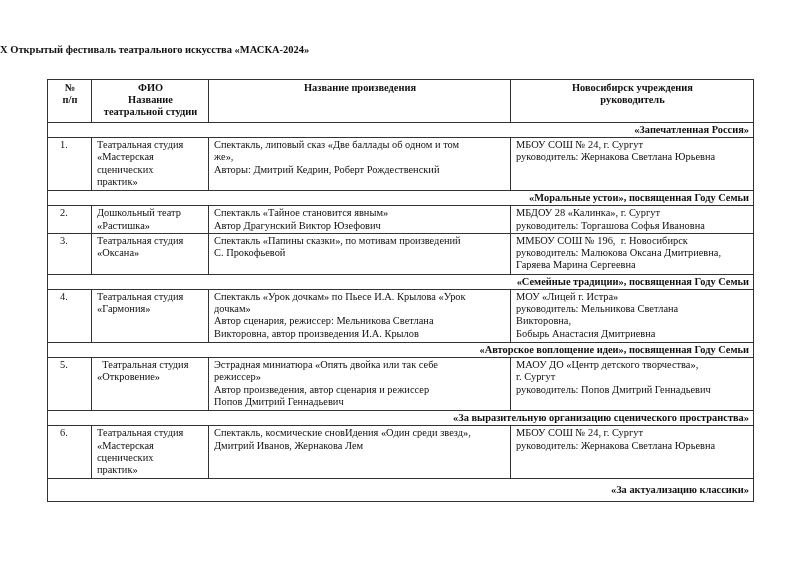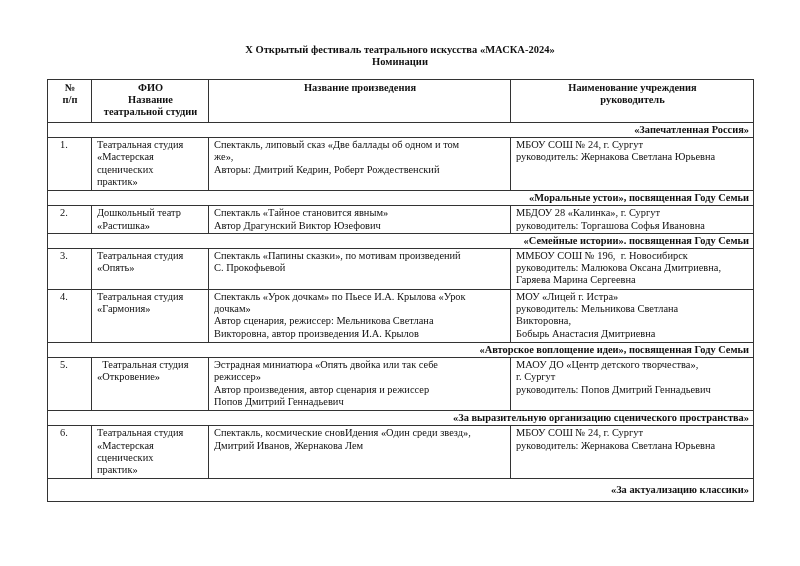--- a/index.html
+++ b/index.html
@@ -13,21 +13,21 @@
       position: relative;
       overflow: hidden;
       font-family: "Liberation Serif", "DejaVu Serif", serif;
       color: #111111;
     }
     .title-block {
       position: absolute;
       top: 44px;
       left: 0;
       width: 800px;
-      text-align: center;
+      text-align: left;
       font-weight: bold;
       font-size: 10.5px;
       line-height: 12px;
     }
     table.nominations {
       position: absolute;
       top: 79px;
       left: 47px;
       width: 706px;
       border-collapse: collapse;
@@ -70,21 +70,20 @@
     tr.row-4 td { height: 50px; }
     tr.row-5 td { height: 50px; }
     tr.row-6 td { height: 50px; }
     tr.head-row th { height: 39px; }
   </style>
 </head>
 <body>
 
 <div class="title-block">
   <div>X Открытый фестиваль театрального искусства «МАСКА-2024»</div>
-  <div>Номинации</div>
 </div>
 
 <table class="nominations">
   <colgroup>
     <col class="c-num">
       <col class="c-studio">
       <col class="c-work">
       <col class="c-org">
   </colgroup>
   <thead>
@@ -95,21 +94,21 @@
       </th>
       <th>
         <span class="line">ФИО</span>
         <span class="line">Название</span>
         <span class="line">театральной студии</span>
       </th>
       <th>
         <span class="line">Название произведения</span>
       </th>
       <th>
-        <span class="line">Наименование учреждения</span>
+        <span class="line">Новосибирск учреждения</span>
         <span class="line">руководитель</span>
       </th>
     </tr>
   </thead>
   <tbody>
 
     <tr>
       <td colspan="4" class="section">«Запечатленная Россия»</td>
     </tr>
     <tr class="row-1">
@@ -143,40 +142,40 @@
       <td>
         <span class="line">Спектакль «Тайное становится явным»</span>
         <span class="line">Автор Драгунский Виктор Юзефович</span>
       </td>
       <td>
         <span class="line">МБДОУ 28 «Калинка», г. Сургут</span>
         <span class="line">руководитель: Торгашова Софья Ивановна</span>
       </td>
     </tr>
 
-    <tr>
-      <td colspan="4" class="section">«Семейные истории». посвященная Году Семьи</td>
-    </tr>
     <tr class="row-3">
       <td class="num">3.</td>
       <td>
         <span class="line">Театральная студия</span>
-        <span class="line">«Опять»</span>
+        <span class="line">«Оксана»</span>
       </td>
       <td>
         <span class="line">Спектакль «Папины сказки», по мотивам произведений</span>
         <span class="line">С. Прокофьевой</span>
       </td>
       <td>
         <span class="line">ММБОУ СОШ № 196,  г. Новосибирск</span>
         <span class="line">руководитель: Малюкова Оксана Дмитриевна,</span>
         <span class="line">Гаряева Марина Сергеевна</span>
       </td>
     </tr>
 
+    <tr>
+      <td colspan="4" class="section">«Семейные традиции», посвященная Году Семьи</td>
+    </tr>
     <tr class="row-4">
       <td class="num">4.</td>
       <td>
         <span class="line">Театральная студия</span>
         <span class="line">«Гармония»</span>
       </td>
       <td>
         <span class="line">Спектакль «Урок дочкам» по Пьесе И.А. Крылова «Урок</span>
         <span class="line">дочкам»</span>
         <span class="line">Автор сценария, режиссер: Мельникова Светлана</span>

